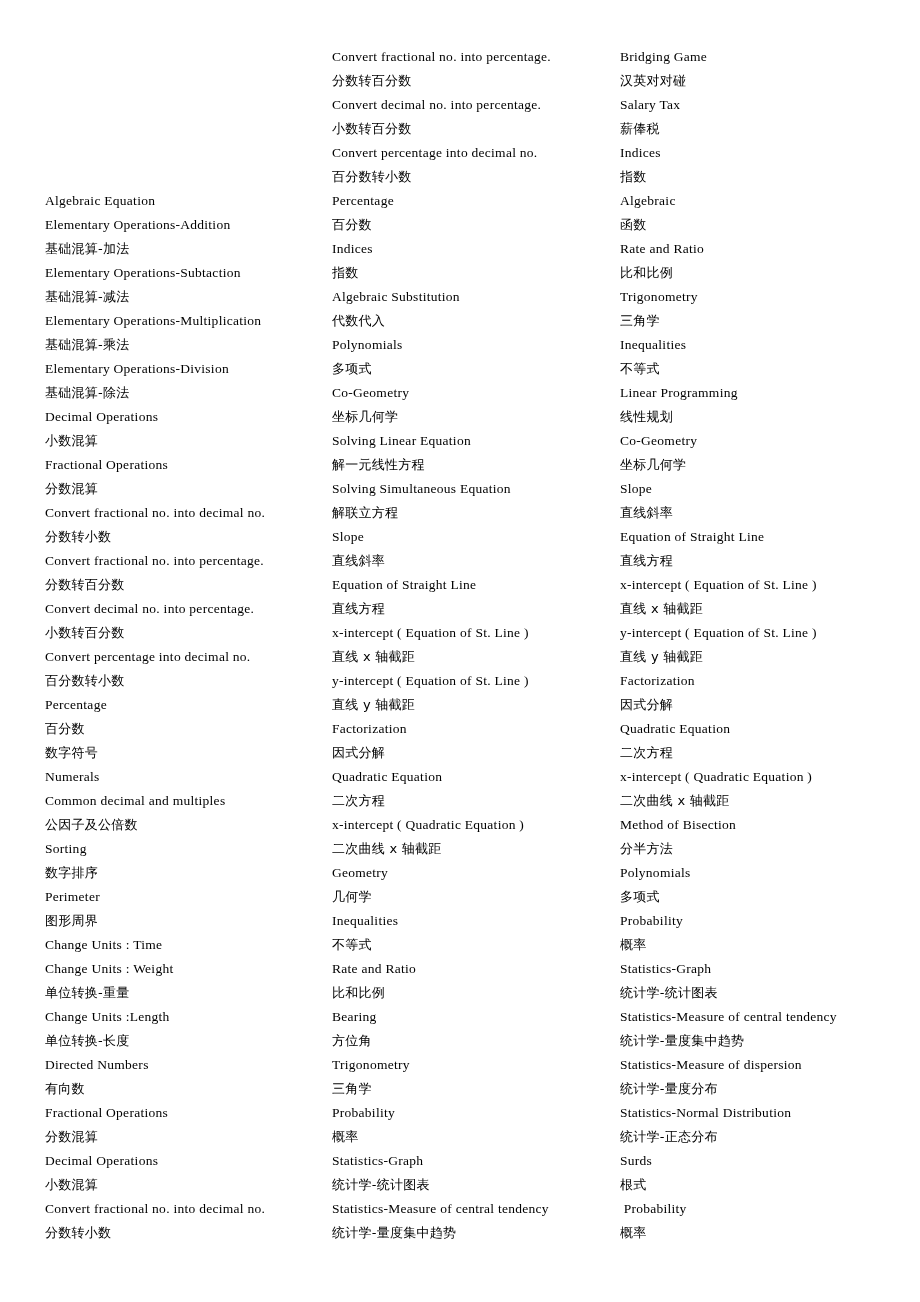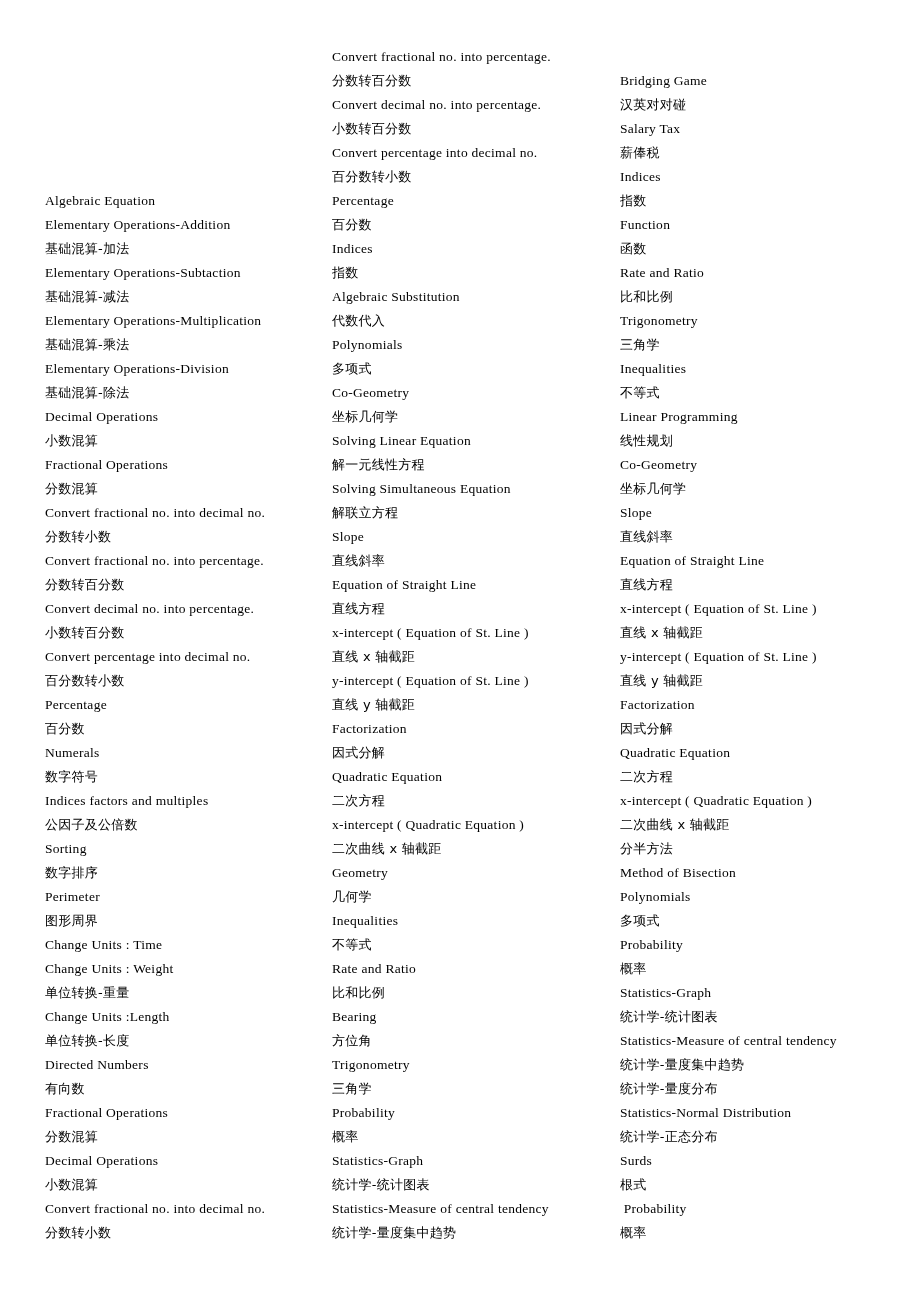--- a/index.html
+++ b/index.html
@@ -104,25 +104,25 @@
         </div>
         <div class="entry">
           <span class="term en">Convert percentage into decimal no.</span>
           <span class="term zh">百分数转小数</span>
         </div>
         <div class="entry">
           <span class="term en">Percentage</span>
           <span class="term zh">百分数</span>
         </div>
         <div class="entry">
+          <span class="term zh">数字符号</span>
           <span class="term en">Numerals</span>
-          <span class="term zh">数字符号</span>
-        </div>
-        <div class="entry">
-          <span class="term en">Indices factors and multiples</span>
+        </div>
+        <div class="entry">
+          <span class="term en">Common decimal and multiples</span>
           <span class="term zh">公因子及公倍数</span>
         </div>
         <div class="entry">
           <span class="term en">Sorting</span>
           <span class="term zh">数字排序</span>
         </div>
         <div class="entry">
           <span class="term en">Perimeter</span>
           <span class="term zh">图形周界</span>
         </div>
@@ -263,21 +263,21 @@
         </div>
         <div class="entry">
           <span class="term en">Salary Tax</span>
           <span class="term zh">薪俸税</span>
         </div>
         <div class="entry">
           <span class="term en">Indices</span>
           <span class="term zh">指数</span>
         </div>
         <div class="entry">
-          <span class="term en">Function</span>
+          <span class="term en">Algebraic</span>
           <span class="term zh">函数</span>
         </div>
         <div class="entry">
           <span class="term en">Rate and Ratio</span>
           <span class="term zh">比和比例</span>
         </div>
         <div class="entry">
           <span class="term en">Trigonometry</span>
           <span class="term zh">三角学</span>
         </div>
@@ -315,40 +315,41 @@
         </div>
         <div class="entry">
           <span class="term en">Quadratic Equation</span>
           <span class="term zh">二次方程</span>
         </div>
         <div class="entry">
           <span class="term en">x-intercept ( Quadratic Equation )</span>
           <span class="term zh">二次曲线 x 轴截距</span>
         </div>
         <div class="entry">
+          <span class="term en">Method of Bisection</span>
           <span class="term zh">分半方法</span>
-          <span class="term en">Method of Bisection</span>
         </div>
         <div class="entry">
           <span class="term en">Polynomials</span>
           <span class="term zh">多项式</span>
         </div>
         <div class="entry">
           <span class="term en">Probability</span>
           <span class="term zh">概率</span>
         </div>
         <div class="entry">
           <span class="term en">Statistics-Graph</span>
           <span class="term zh">统计学-统计图表</span>
         </div>
         <div class="entry">
           <span class="term en">Statistics-Measure of central tendency</span>
           <span class="term zh">统计学-量度集中趋势</span>
         </div>
         <div class="entry">
+          <span class="term en">Statistics-Measure of dispersion</span>
           <span class="term zh">统计学-量度分布</span>
         </div>
         <div class="entry">
           <span class="term en">Statistics-Normal Distribution</span>
           <span class="term zh">统计学-正态分布</span>
         </div>
         <div class="entry">
           <span class="term en">Surds</span>
           <span class="term zh">根式</span>
         </div>

